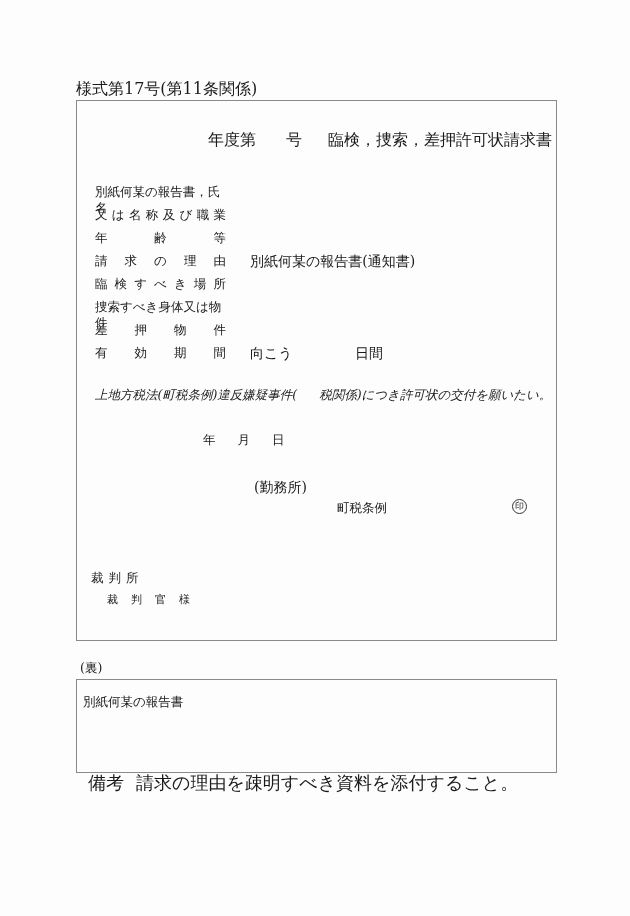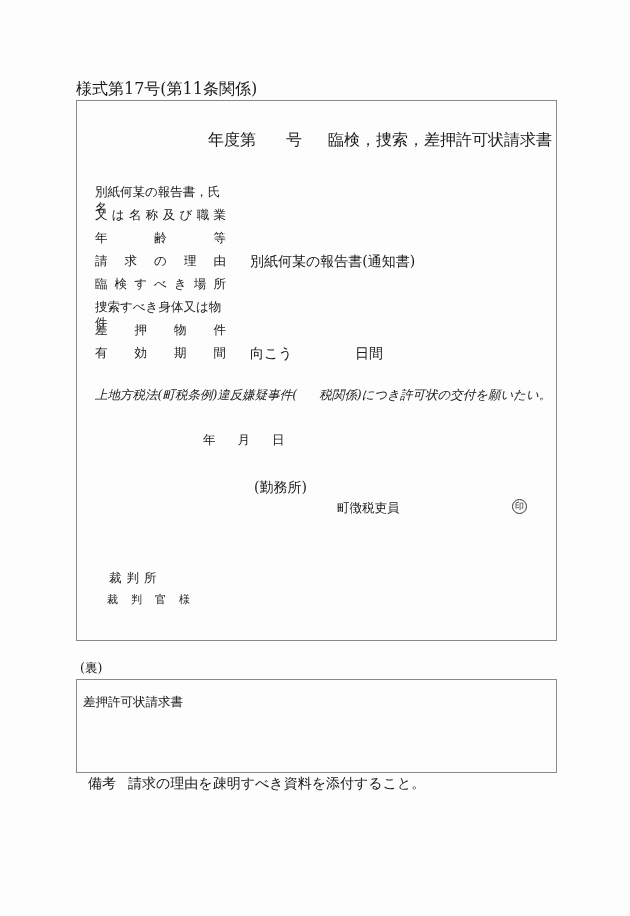--- a/index.html
+++ b/index.html
@@ -63,28 +63,28 @@
       width: 15px; height: 15px;
       border: 1.2px solid #333;
       border-radius: 50%;
       box-sizing: border-box;
       font-size: 9px;
       line-height: 13px;
       text-align: center;
       color: #222;
     }
 
-    .court { left: 109px; top: 570px; font-size: 12.5px; letter-spacing: 5px; }
+    .court { left: 91px; top: 570px; font-size: 12.5px; letter-spacing: 5px; }
     .judge { left: 107px; top: 592px; font-size: 11px; }
     .judge span { display: inline-block; margin-right: 13px; }
 
     .back-label { left: 80px; top: 660px; font-size: 12.5px; }
     .back-heading { left: 83px; top: 694px; font-size: 12.5px; }
 
-    .remarks { left: 88px; top: 775px; font-size: 14px; }
+    .remarks { left: 88px; top: 775px; font-size: 18px; }
     .remarks .g { display: inline-block; width: 12px; }
   </style>
 </head>
 <body>
 
 <div class="abs form-number">様式第17号(第11条関係)</div>
 
 <div class="box front-box"></div>
 
 <div class="abs title-row">
@@ -153,27 +153,27 @@
 
 <div class="abs request-text">
   <span>上地方税法(町税条例)違反嫌疑事件(</span><span class="paren-gap"></span><span>税関係)につき許可状の交付を願いたい。</span>
 </div>
 
 <div class="abs date-line">
   <span>年</span><span class="g"></span><span>月</span><span class="g"></span><span>日</span>
 </div>
 
 <div class="abs office">(勤務所)</div>
-<div class="abs official">町徴税吏員</div>
+<div class="abs official">町税条例</div>
 <div class="seal">印</div>
 
 <div class="abs court">裁判所</div>
 <div class="abs judge">
   <span>裁</span><span>判</span><span>官</span><span>様</span>
 </div>
 
 <div class="abs back-label">(裏)</div>
 <div class="box back-box"></div>
-<div class="abs back-heading">差押許可状請求書</div>
+<div class="abs back-heading">別紙何某の報告書</div>
 
 <div class="abs remarks">
   <span>備考</span><span class="g"></span><span>請求の理由を疎明すべき資料を添付すること。</span>
 </div>
 
 </body></html>

